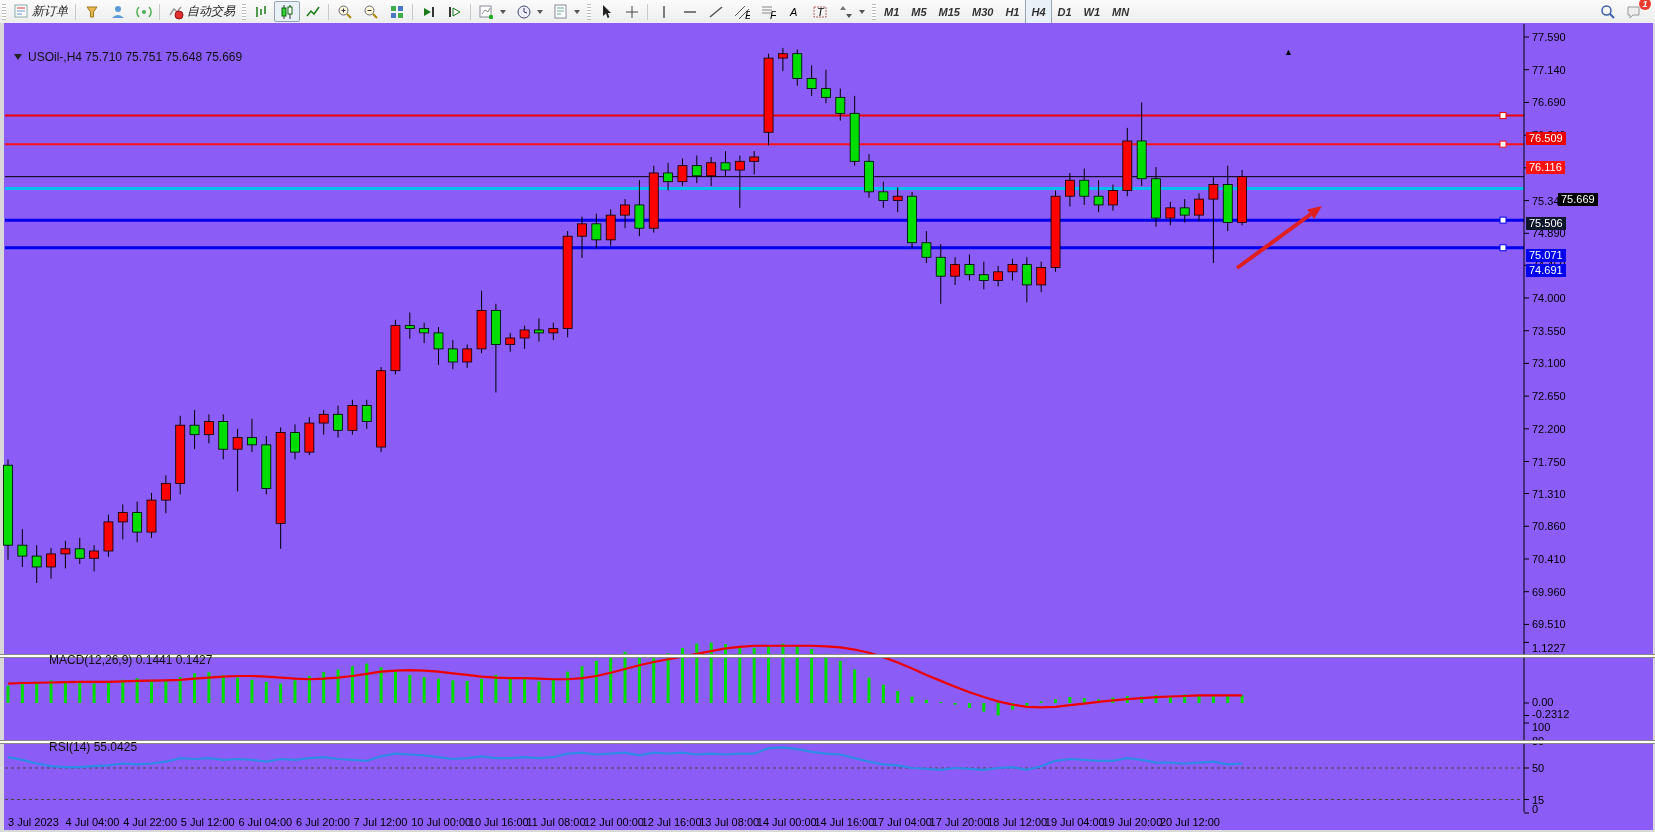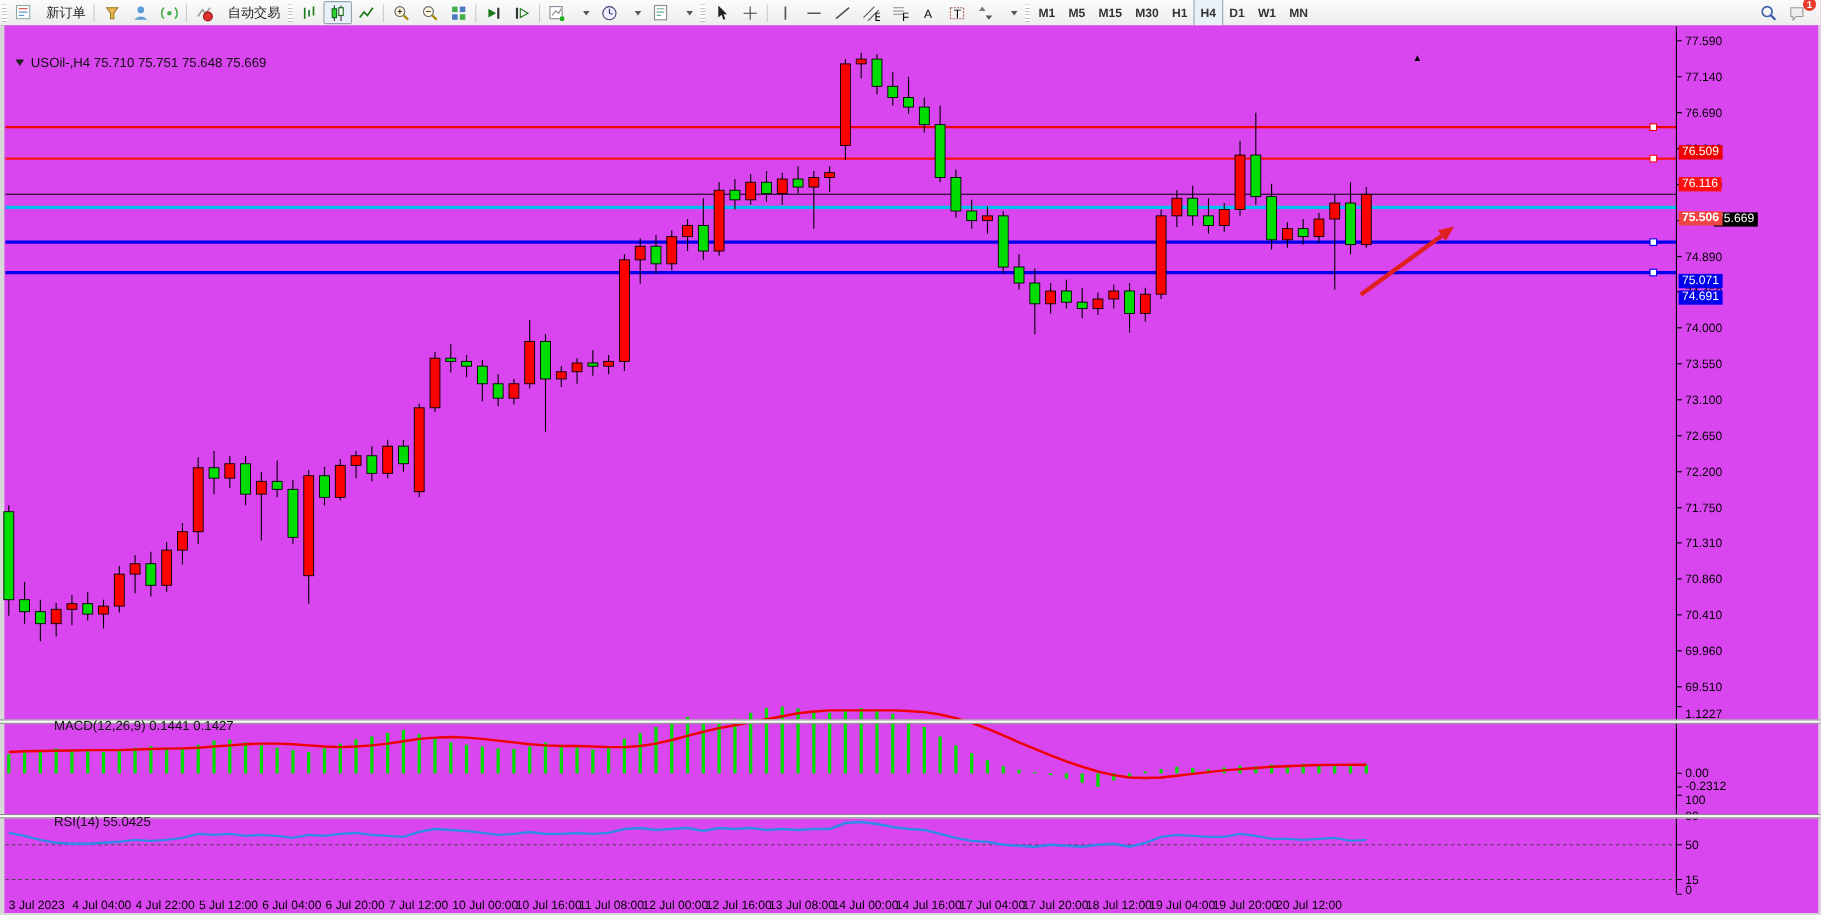--- a/index.html
+++ b/index.html
@@ -1,29 +1,29 @@
 <!DOCTYPE html>
 <html><head>
 <meta charset="utf-8">
 <style>
   html,body{margin:0;padding:0;background:#e8e8e8;font-family:"Liberation Sans",sans-serif;}
   #app{position:relative;width:1655px;height:832px;background:#fff;overflow:hidden;}
   
   #toolbar{position:absolute;left:0;top:0;width:1655px;height:23px;background:linear-gradient(#fbfbfb,#ededed);border-bottom:1px solid #c6c6c6;display:flex;align-items:center;font-size:12px;color:#222;}
-  .tbtn{display:flex;align-items:center;gap:13px;height:19px;padding:0 4px;border:1px solid transparent;border-radius:2px;cursor:default;white-space:nowrap;}
+  .tbtn{display:flex;align-items:center;gap:3px;height:19px;padding:0 4px;border:1px solid transparent;border-radius:2px;cursor:default;white-space:nowrap;font-style:italic;}
   .tbtn.active{border:1px solid #96a5b4;background:#e9f0f7;}
   .tsep{width:1px;height:16px;background:#c9c9c9;margin:0 3px 0 2px;}
   .tgrip{width:4px;height:16px;margin:0 2px;background:repeating-linear-gradient(#bbb 0 1px,#fff 1px 3px);}
   .caret{width:0;height:0;border-left:3px solid transparent;border-right:3px solid transparent;border-top:4px solid #555;margin-left:2px;}
   .tflabel{font-weight:bold;font-size:11px;color:#333;padding:16px 5px;}
   .ticon{display:inline-block;width:16px;height:16px;line-height:16px;text-align:center;}
   #tb-right{margin-left:auto;display:flex;align-items:center;margin-right:8px;}
   .badge-red{position:absolute;top:-4px;right:-5px;background:#e83b2d;color:#fff;border-radius:50%;width:12px;height:12px;font-size:9px;line-height:12px;text-align:center;font-weight:bold;}
   
-  #chartwin{position:absolute;left:0;top:23px;width:1655px;height:809px;background:#d946ef;border-left:4px solid #d8d8d8;border-right:2px solid #d8d8d8;border-bottom:2px solid #d8d8d8;box-sizing:border-box;}
+  #chartwin{position:absolute;left:0;top:23px;width:1655px;height:809px;background:#8b5cf6;border-left:4px solid #d8d8d8;border-right:2px solid #d8d8d8;border-bottom:2px solid #d8d8d8;box-sizing:border-box;}
   #plot{position:absolute;left:0;top:23px;width:1655px;height:809px;}
   #title-row{position:absolute;left:10px;top:27px;font-size:12px;color:#111;display:flex;align-items:center;gap:6px;z-index:5;}
   .tri-down{width:0;height:0;border-left:4px solid transparent;border-right:4px solid transparent;border-top:6px solid #222;}
   #scroll-marker{position:absolute;left:1280px;top:24px;font-size:9px;color:#000;z-index:5;}
   .pane-label{position:absolute;left:28px;font-size:12px;color:#111;z-index:5;margin-left:17px;}
   .sep{position:absolute;left:0;width:1655px;height:2px;border-top:1px solid #888;border-bottom:1px solid #888;background:#fff;z-index:4;}
   .badge{position:absolute;left:1526px;height:13px;line-height:13px;font-size:11px;color:#fff;padding:0 3px;z-index:6;}
   svg text{font-family:"Liberation Sans",sans-serif;font-size:11px;fill:#000;}
 </style>
 </head>
@@ -606,19 +606,19 @@
       <text x="929.6" y="826">17 Jul 20:00</text>
       <text x="987.2" y="826">18 Jul 12:00</text>
       <text x="1044.8" y="826">19 Jul 04:00</text>
       <text x="1102.4" y="826">19 Jul 20:00</text>
       <text x="1160" y="826">20 Jul 12:00</text>
     </svg>
   <div id="badges">
       <div class="badge" style="top: 132.089px; background: rgb(238, 0, 0);">76.509</div>
       <div class="badge" style="top: 160.66px; background: rgb(255, 17, 17);">76.116</div>
       <div class="badge" style="top: 193.157px; background: rgb(0, 0, 0); margin-left: 32px;">75.669</div>
-      <div class="badge" style="top: 192px; background: #ef4444; font-weight: bold;">75.506</div>
+      <div class="badge" style="top: 217px; background: #0f172a;">75.506</div>
       <div class="badge" style="top: 236.631px; background: rgb(0, 0, 238); margin-top: 12px;">75.071</div>
       <div class="badge" style="top: 264.257px; background: rgb(0, 0, 238);">74.691</div>
     </div>
 <div class="sep" style="top: 654px;"></div>
     <div class="sep" style="top: 740px;"></div>
   </div>
 
 </body></html>

